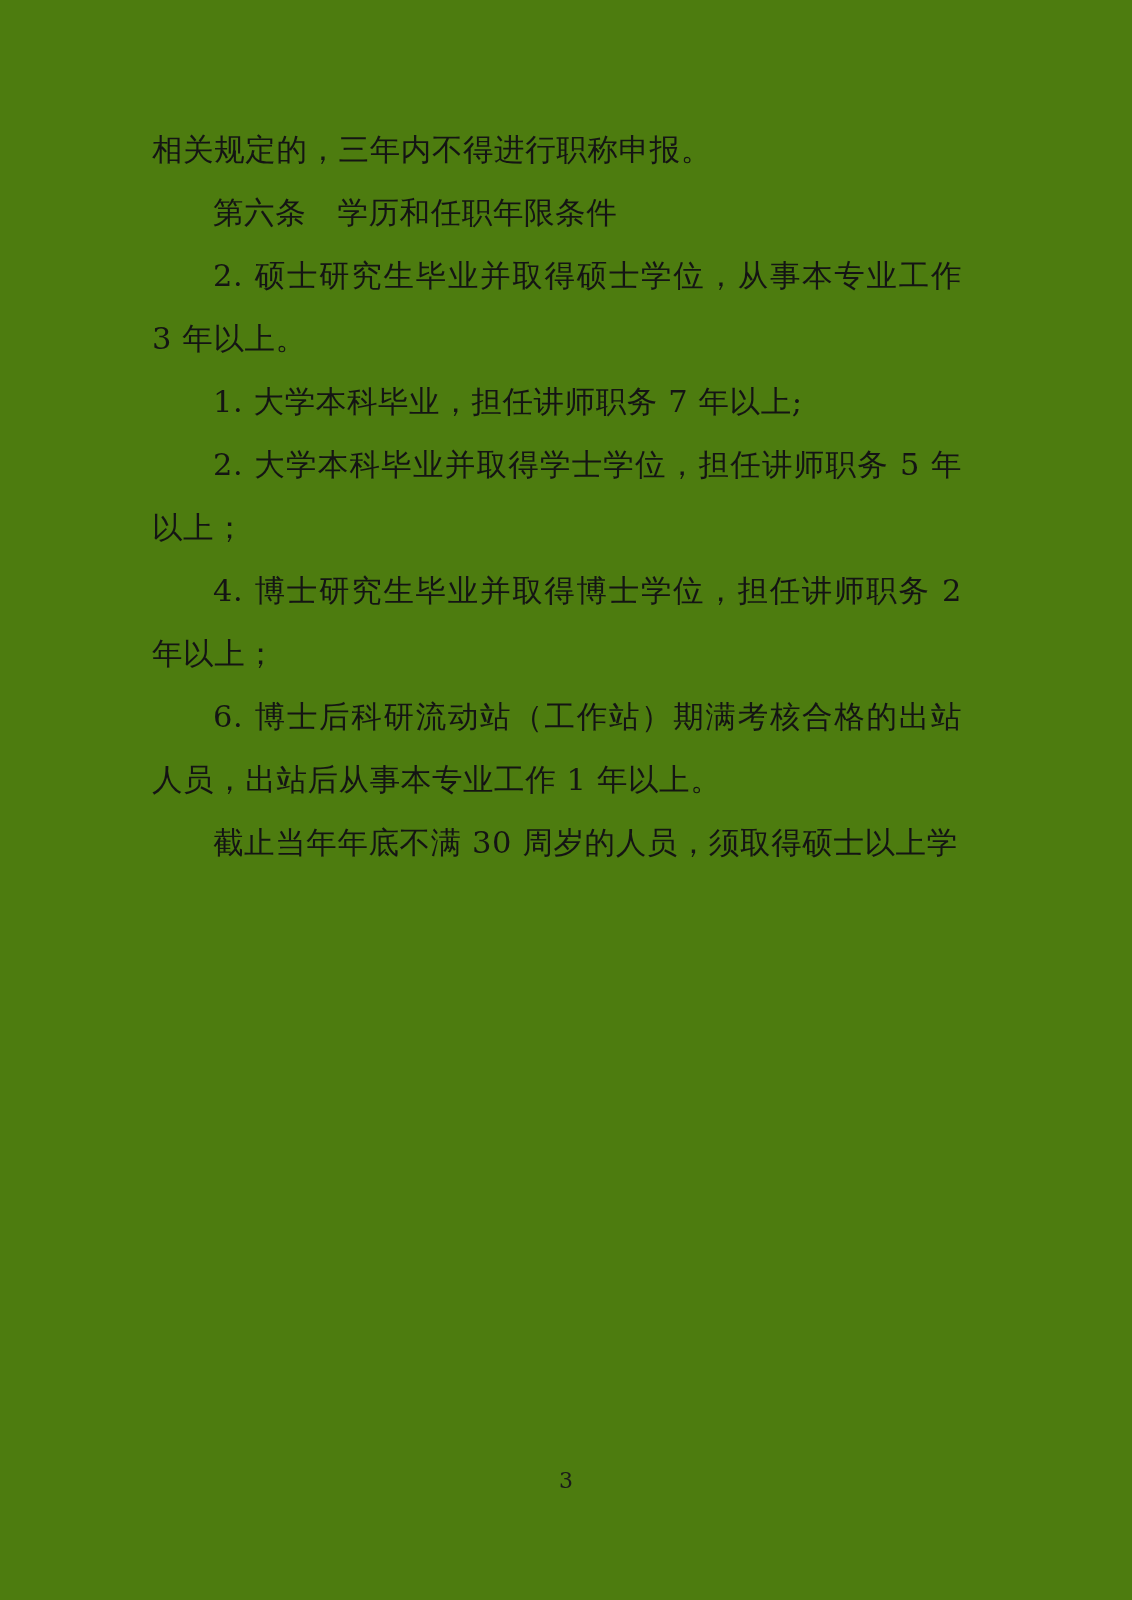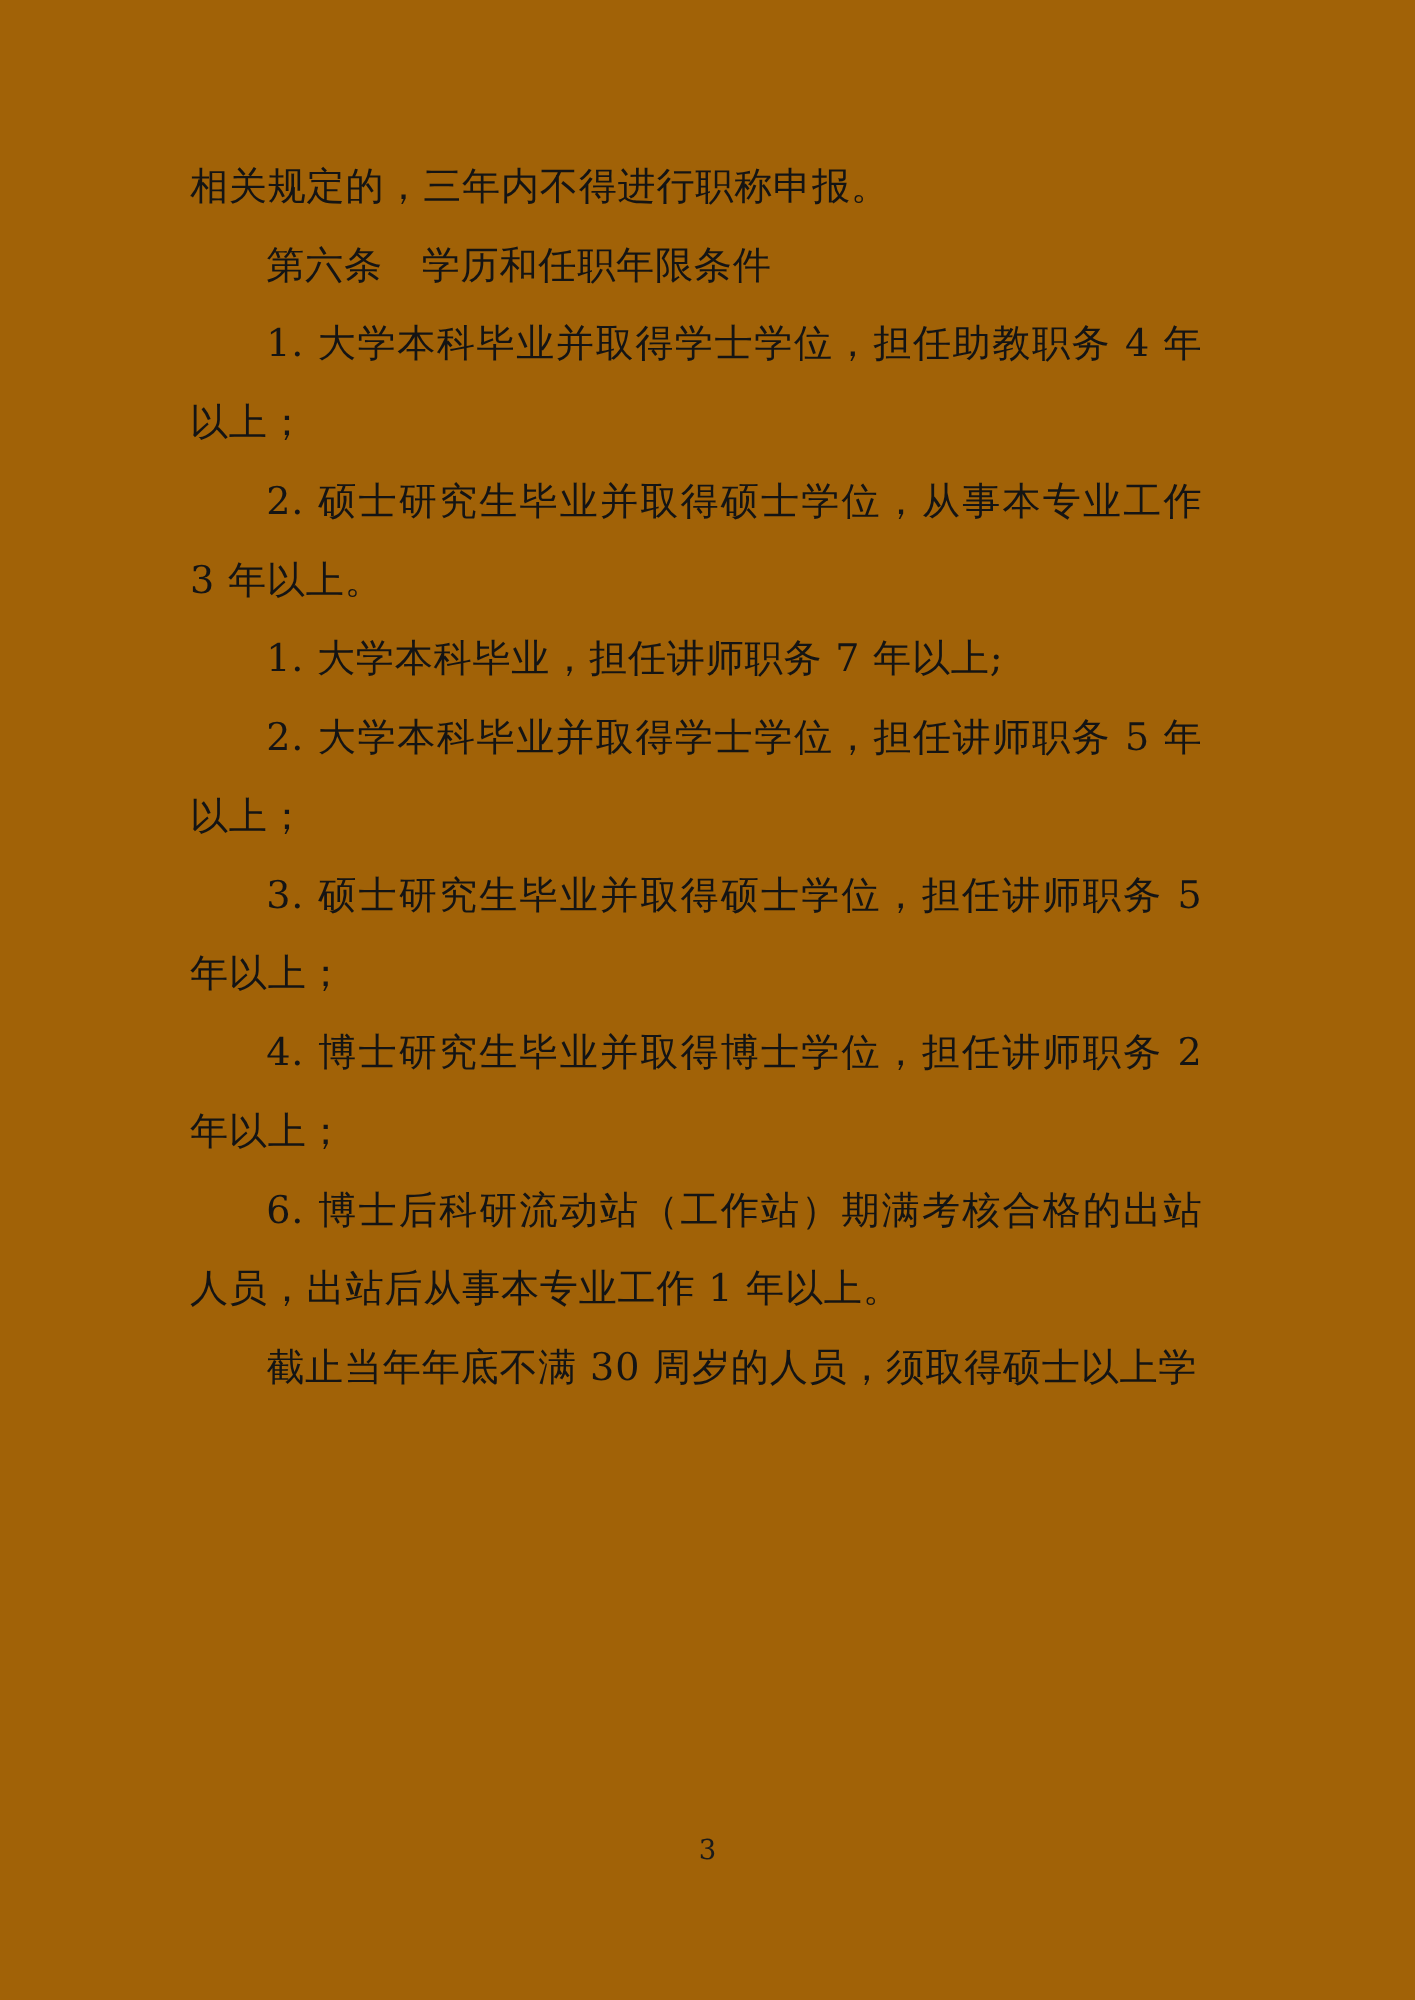--- a/index.html
+++ b/index.html
@@ -14,21 +14,21 @@
     font-family: "DejaVu Serif", "Liberation Serif", serif;
     color: #151515;
     overflow: hidden;
   }
   .page {
     position: absolute;
     left: 0;
     top: 0;
     width: 1132px;
     height: 1600px;
-    background: #a16207;
+    background: #4d7c0f;
   }
   .content {
     position: absolute;
     left: 152px;
     top: 118px;
     width: 810px;
   }
   .para {
     font-size: 30.5px;
     line-height: 63px;
@@ -53,23 +53,21 @@
     color: #1a1a1a;
   }
 </style>
 </head>
 <body>
 
 <div class="page">
   <div class="content">
     <p class="para">相关规定的，三年内不得进行职称申报。</p>
     <p class="para indent">第六条　学历和任职年限条件</p>
-    <p class="para indent">1. 大学本科毕业并取得学士学位，担任助教职务 4 年以上；</p>
     <p class="para indent">2. 硕士研究生毕业并取得硕士学位，从事本专业工作 3 年以上。</p>
     <p class="para indent">1. 大学本科毕业，担任讲师职务 7 年以上;</p>
     <p class="para indent">2. 大学本科毕业并取得学士学位，担任讲师职务 5 年以上；</p>
-    <p class="para indent">3. 硕士研究生毕业并取得硕士学位，担任讲师职务 5 年以上；</p>
     <p class="para indent">4. 博士研究生毕业并取得博士学位，担任讲师职务 2 年以上；</p>
     <p class="para indent">6. 博士后科研流动站（工作站）期满考核合格的出站人员，出站后从事本专业工作 1 年以上。</p>
     <p class="para indent">截止当年年底不满 30 周岁的人员，须取得硕士以上学</p>
   </div>
   <div class="page-number">3</div>
 </div>
 
 </body></html>

